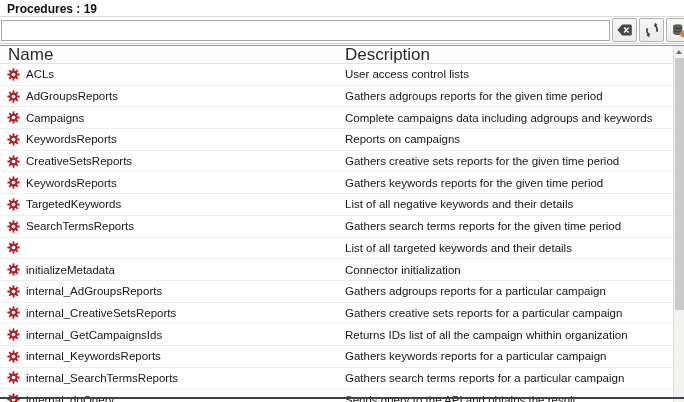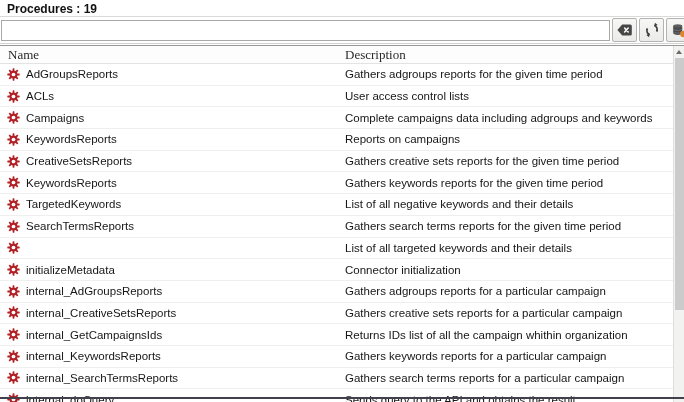--- a/index.html
+++ b/index.html
@@ -29,21 +29,21 @@
   }
   .btn-clear{left:612px;}
   .btn-refresh{left:639px;}
   .btn-data{left:666px;}
   
   .sep-light{position:absolute;left:0;top:43px;width:100%;height:1px;background:#d2d2d2;}
   .sep-dark{position:absolute;left:0;top:45px;width:100%;height:1px;background:#989898;}
   
   .table{position:absolute;left:0;top:46px;width:673px;height:356px;overflow:hidden;background:#fff;}
   .thead{position:relative;height:17px;border-bottom:1px solid #e3e3e3;background:#fdfdfd;}
-  .th{position:absolute;top:0;height:17px;line-height:17px;font-size:13px;color:#2a2a2a;cursor:default;font-family:Liberation Serif, serif;}
+  .th{position:absolute;top:0;height:17px;line-height:17px;font-size:17px;color:#2a2a2a;cursor:default;}
   .th-name{left:8px;width:326px;}
   .th-desc{left:345px;width:320px;}
   .col-sep{position:absolute;top:0;left:338px;width:1px;height:356px;background:#e6e6e6;}
   .tbody{position:relative;}
   .tr{
     position:relative;height:21.7px;box-sizing:border-box;
     border-bottom:1px solid #efefef;background:#fff;cursor:default;
   }
   .td{position:absolute;top:0;height:100%;display:flex;align-items:center;font-size:11.5px;color:#161616;white-space:nowrap;overflow:hidden;}
   .td-name{left:7px;width:328px;}
@@ -122,48 +122,48 @@
               <rect x="6.9" y="0.4" width="2.2" height="3.2" rx="0.6" transform="rotate(135 8 8)"></rect>
               <rect x="6.9" y="0.4" width="2.2" height="3.2" rx="0.6" transform="rotate(180 8 8)"></rect>
               <rect x="6.9" y="0.4" width="2.2" height="3.2" rx="0.6" transform="rotate(225 8 8)"></rect>
               <rect x="6.9" y="0.4" width="2.2" height="3.2" rx="0.6" transform="rotate(270 8 8)"></rect>
               <rect x="6.9" y="0.4" width="2.2" height="3.2" rx="0.6" transform="rotate(315 8 8)"></rect>
             </g>
           </g>
           <circle cx="8" cy="8" r="2.3" fill="#fff"></circle>
         </svg>
       </span>
+      <span>ACLs</span>
+    </div>
+    <div class="td td-desc">User access control lists</div>
+  </div>
+
+  <div class="tr">
+    <div class="td td-name">
+      <span class="gear">
+        <svg width="13" height="13" viewBox="0 0 16 16">
+          <g fill="#b22024">
+            <circle cx="8" cy="8" r="5"></circle>
+            <g>
+              <rect x="6.9" y="0.4" width="2.2" height="3.2" rx="0.6"></rect>
+              <rect x="6.9" y="0.4" width="2.2" height="3.2" rx="0.6" transform="rotate(45 8 8)"></rect>
+              <rect x="6.9" y="0.4" width="2.2" height="3.2" rx="0.6" transform="rotate(90 8 8)"></rect>
+              <rect x="6.9" y="0.4" width="2.2" height="3.2" rx="0.6" transform="rotate(135 8 8)"></rect>
+              <rect x="6.9" y="0.4" width="2.2" height="3.2" rx="0.6" transform="rotate(180 8 8)"></rect>
+              <rect x="6.9" y="0.4" width="2.2" height="3.2" rx="0.6" transform="rotate(225 8 8)"></rect>
+              <rect x="6.9" y="0.4" width="2.2" height="3.2" rx="0.6" transform="rotate(270 8 8)"></rect>
+              <rect x="6.9" y="0.4" width="2.2" height="3.2" rx="0.6" transform="rotate(315 8 8)"></rect>
+            </g>
+          </g>
+          <circle cx="8" cy="8" r="2.3" fill="#fff"></circle>
+        </svg>
+      </span>
       <span>AdGroupsReports</span>
     </div>
     <div class="td td-desc">Gathers adgroups reports for the given time period</div>
-  </div>
-
-  <div class="tr">
-    <div class="td td-name">
-      <span class="gear">
-        <svg width="13" height="13" viewBox="0 0 16 16">
-          <g fill="#b22024">
-            <circle cx="8" cy="8" r="5"></circle>
-            <g>
-              <rect x="6.9" y="0.4" width="2.2" height="3.2" rx="0.6"></rect>
-              <rect x="6.9" y="0.4" width="2.2" height="3.2" rx="0.6" transform="rotate(45 8 8)"></rect>
-              <rect x="6.9" y="0.4" width="2.2" height="3.2" rx="0.6" transform="rotate(90 8 8)"></rect>
-              <rect x="6.9" y="0.4" width="2.2" height="3.2" rx="0.6" transform="rotate(135 8 8)"></rect>
-              <rect x="6.9" y="0.4" width="2.2" height="3.2" rx="0.6" transform="rotate(180 8 8)"></rect>
-              <rect x="6.9" y="0.4" width="2.2" height="3.2" rx="0.6" transform="rotate(225 8 8)"></rect>
-              <rect x="6.9" y="0.4" width="2.2" height="3.2" rx="0.6" transform="rotate(270 8 8)"></rect>
-              <rect x="6.9" y="0.4" width="2.2" height="3.2" rx="0.6" transform="rotate(315 8 8)"></rect>
-            </g>
-          </g>
-          <circle cx="8" cy="8" r="2.3" fill="#fff"></circle>
-        </svg>
-      </span>
-      <span>ACLs</span>
-    </div>
-    <div class="td td-desc">User access control lists</div>
   </div>
 
   <div class="tr">
     <div class="td td-name">
       <span class="gear">
         <svg width="13" height="13" viewBox="0 0 16 16">
           <g fill="#b22024">
             <circle cx="8" cy="8" r="5"></circle>
             <g>
               <rect x="6.9" y="0.4" width="2.2" height="3.2" rx="0.6"></rect>

